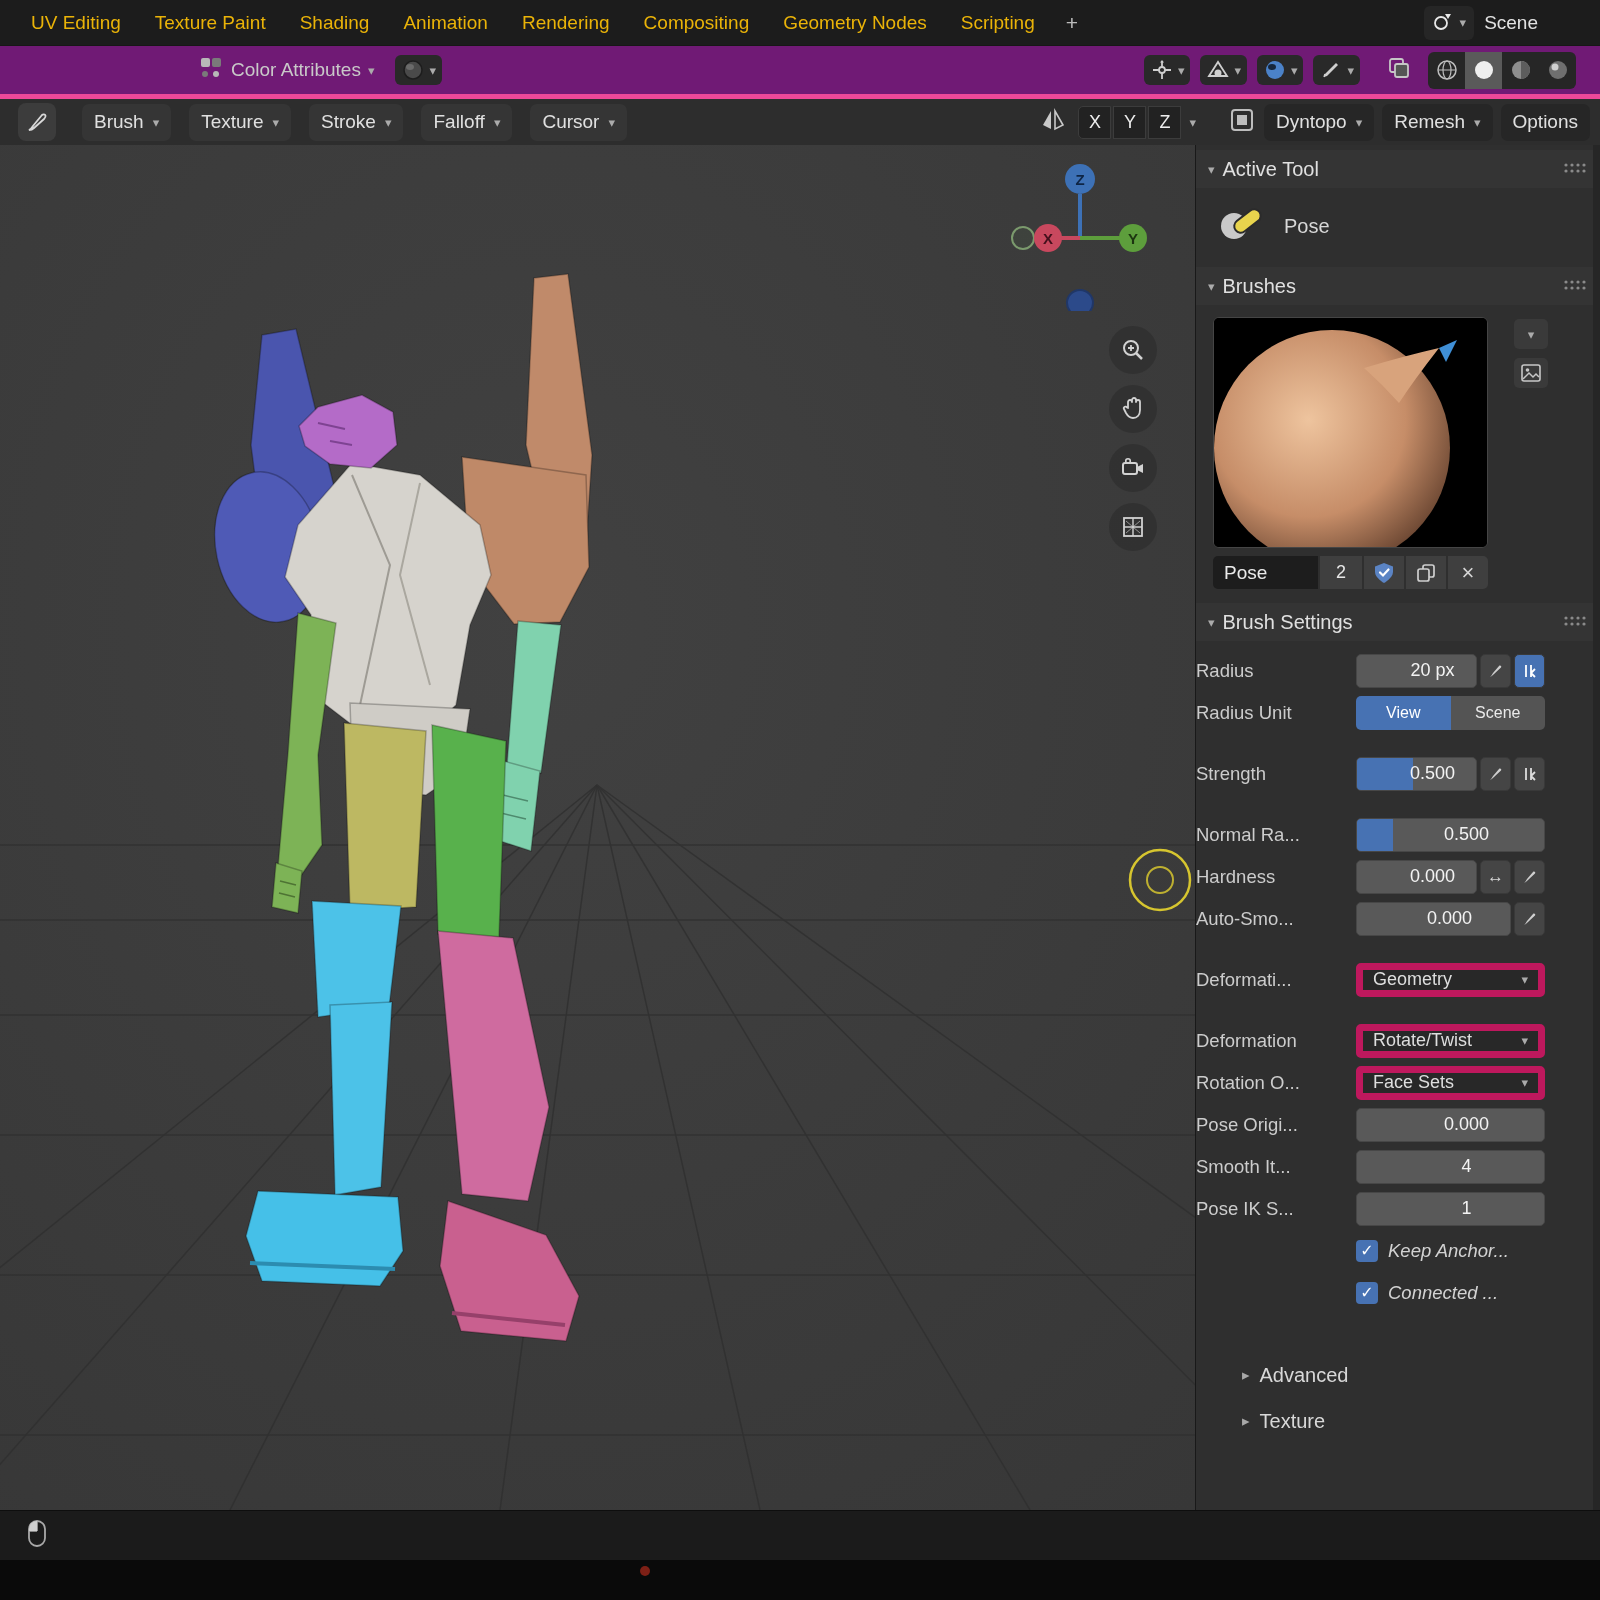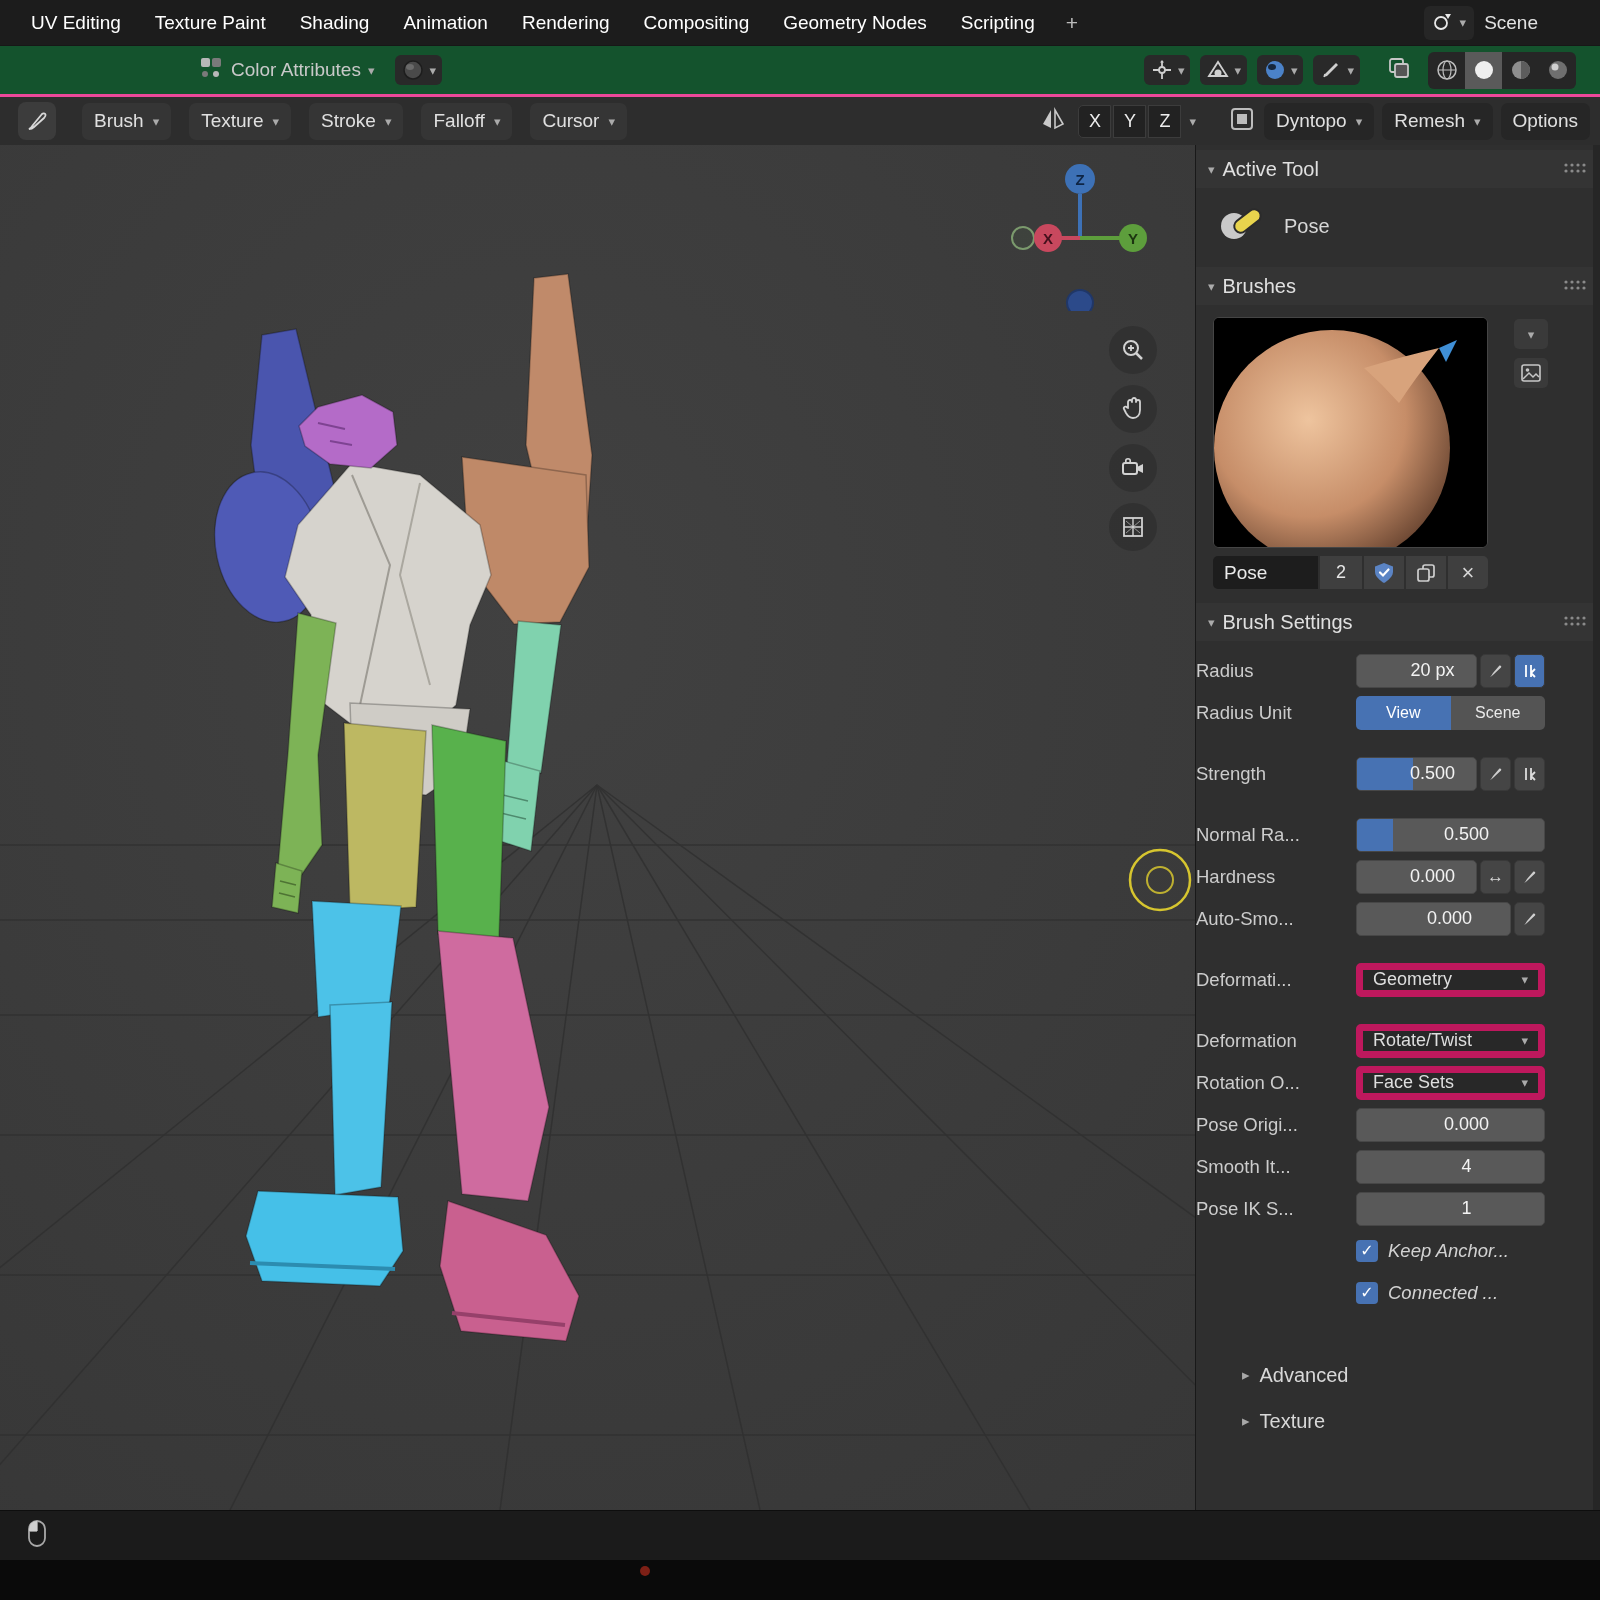--- a/index.html
+++ b/index.html
@@ -2,29 +2,29 @@
 <html><head>
 <meta charset="utf-8">
 <style>
   * { box-sizing: border-box; margin: 0; padding: 0; }
   html,body { width:1600px; height:1600px; background:#0a0a0a; font-family:"Liberation Sans","DejaVu Sans",sans-serif; overflow:hidden; }
   .app { position:relative; width:1600px; height:1600px; background:#2d2d2d; }
   .abs { position:absolute; }
 
   
   .topbar { left:0; top:0; width:1600px; height:45px; background:#1c1c1c; display:flex; align-items:center; padding-left:14px; }
-  .tab { padding:0 17px; font-size:19px; color:#ffffff; line-height:45px; white-space:nowrap; cursor:default; }
+  .tab { padding:0 17px; font-size:19px; color:#eab308; line-height:45px; white-space:nowrap; cursor:default; }
   .tab-add { padding:0 14px; font-size:21px; color:#bbbbbb; }
   .scene-cluster { margin-left:auto; display:flex; align-items:center; margin-right:62px; gap:10px; }
   .scene-pill { display:flex; align-items:center; gap:6px; background:#262626; border-radius:6px; padding:4px 8px; }
   .scene-label { font-size:19px; color:#e2e2e2; }
 
   
-  .row2 { left:0; top:45px; width:1600px; height:49px; background:#14532d; border-top:1px solid #171717; display:flex; align-items:center; }
-  .row3 { left:0; top:94px; width:1600px; height:51px; background:#2d2d2d; border-top:3px solid #ec4899; display:flex; align-items:center; }
+  .row2 { left:0; top:45px; width:1600px; height:49px; background:#701a75; border-top:1px solid #171717; display:flex; align-items:center; }
+  .row3 { left:0; top:94px; width:1600px; height:51px; background:#2d2d2d; border-top:5px solid #ec4899; display:flex; align-items:center; }
   .caret { font-size:13px; color:#ababab; line-height:1; }
   .hgroup { display:flex; align-items:center; gap:7px; }
   .hbtn { display:inline-flex; align-items:center; gap:9px; height:37px; padding:0 12px; background:#353535; border-radius:7px; color:#e0e0e0; font-size:19px; white-space:nowrap; }
   .hbtn.dark { background:#262626; }
   .iconpair { display:flex; align-items:center; gap:4px; background:#292929; border-radius:6px; padding:3px 6px; }
   .xyzbtn { width:33px; height:33px; background:#222222; border:1px solid #3c3c3c; color:#eeeeee; font-size:18px; display:flex; align-items:center; justify-content:center; }
   .xyzbtn:first-child { border-radius:5px 0 0 5px; }
   .shade-btn { width:37px; height:37px; display:flex; align-items:center; justify-content:center; background:#262626; }
   .shade-btn.active { background:#5a5a5a; }
   .sq-iconbtn { width:38px; height:38px; background:#3c3c3c; border-radius:8px; display:flex; align-items:center; justify-content:center; }

